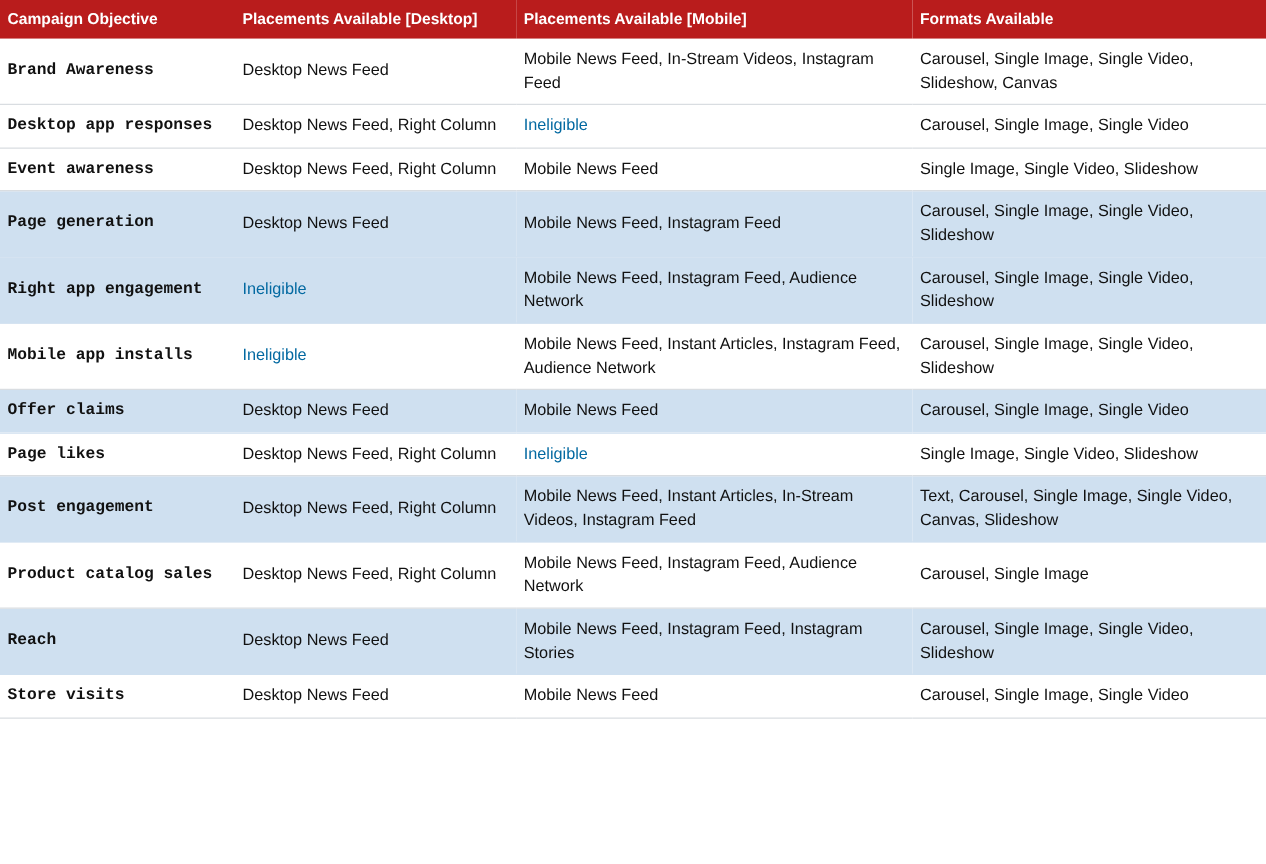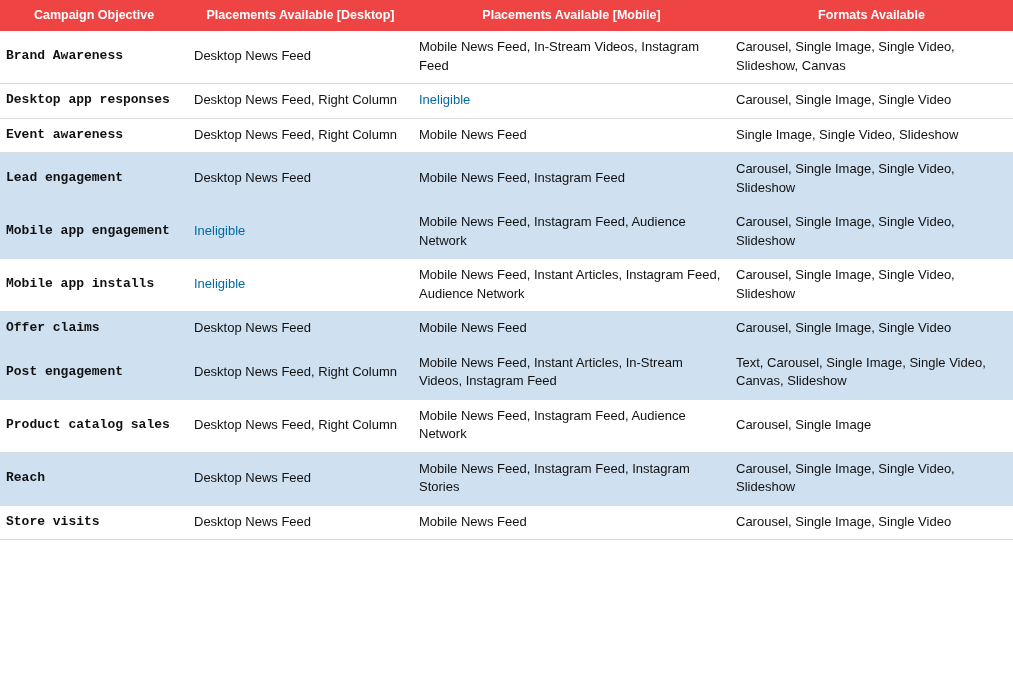--- a/index.html
+++ b/index.html
@@ -17,25 +17,25 @@
     width: 1013px;
     border-collapse: collapse;
     table-layout: fixed;
   }
   #placement-table col.c1 { width: 188px; }
   #placement-table col.c2 { width: 225px; }
   #placement-table col.c3 { width: 317px; }
   #placement-table col.c4 { width: 283px; }
 
   thead th {
-    background: #ef4444;
+    background: #b91c1c;
     color: #ffffff;
     font-size: 12.5px;
     font-weight: bold;
-    text-align: center;
+    text-align: left;
     padding: 8px 6px 9px 6px;
     vertical-align: middle;
     line-height: 14px;
     white-space: nowrap;
   }
   thead th.h1 { padding-left: 6px; }
 
   tbody td {
     font-size: 13px;
     color: #111111;
@@ -90,42 +90,48 @@
         <td class="ineligible">Ineligible</td>
         <td>Carousel, Single Image, Single Video</td>
       </tr>
       <tr>
         <td class="objective">Event awareness</td>
         <td>Desktop News Feed, Right Column</td>
         <td>Mobile News Feed</td>
         <td>Single Image, Single Video, Slideshow</td>
       </tr>
       <tr class="alt">
-        <td class="objective">Lead engagement</td>
+        <td class="objective">Page generation</td>
         <td>Desktop News Feed</td>
         <td>Mobile News Feed, Instagram Feed</td>
         <td>Carousel, Single Image, Single Video, Slideshow</td>
       </tr>
       <tr class="alt">
-        <td class="objective">Mobile app engagement</td>
+        <td class="objective">Right app engagement</td>
         <td class="ineligible">Ineligible</td>
         <td>Mobile News Feed, Instagram Feed, Audience Network</td>
         <td>Carousel, Single Image, Single Video, Slideshow</td>
       </tr>
       <tr>
         <td class="objective">Mobile app installs</td>
         <td class="ineligible">Ineligible</td>
         <td>Mobile News Feed, Instant Articles, Instagram Feed, Audience Network</td>
         <td>Carousel, Single Image, Single Video, Slideshow</td>
       </tr>
       <tr class="alt">
         <td class="objective">Offer claims</td>
         <td>Desktop News Feed</td>
         <td>Mobile News Feed</td>
         <td>Carousel, Single Image, Single Video</td>
+      </tr>
+      <tr>
+        <td class="objective">Page likes</td>
+        <td>Desktop News Feed, Right Column</td>
+        <td class="ineligible">Ineligible</td>
+        <td>Single Image, Single Video, Slideshow</td>
       </tr>
       <tr class="alt">
         <td class="objective">Post engagement</td>
         <td>Desktop News Feed, Right Column</td>
         <td>Mobile News Feed, Instant Articles, In-Stream Videos, Instagram Feed</td>
         <td>Text, Carousel, Single Image, Single Video, Canvas, Slideshow</td>
       </tr>
       <tr>
         <td class="objective">Product catalog sales</td>
         <td>Desktop News Feed, Right Column</td>

